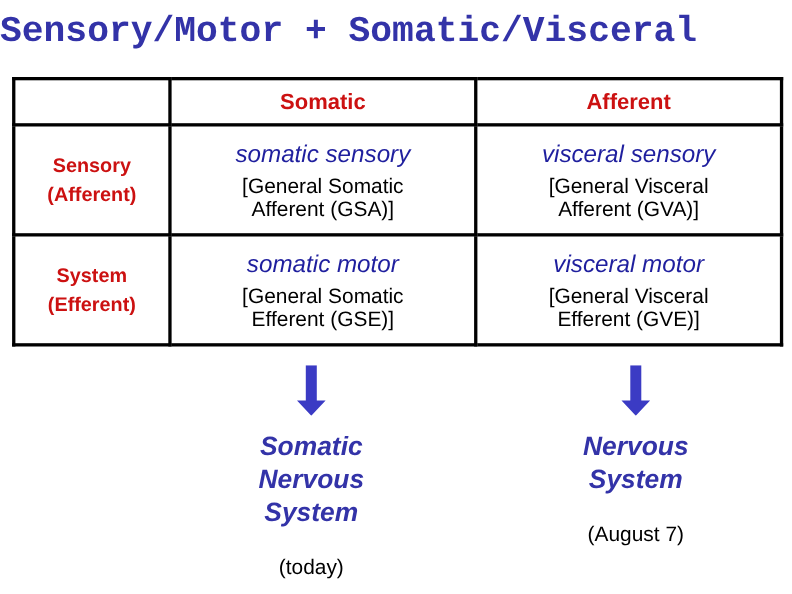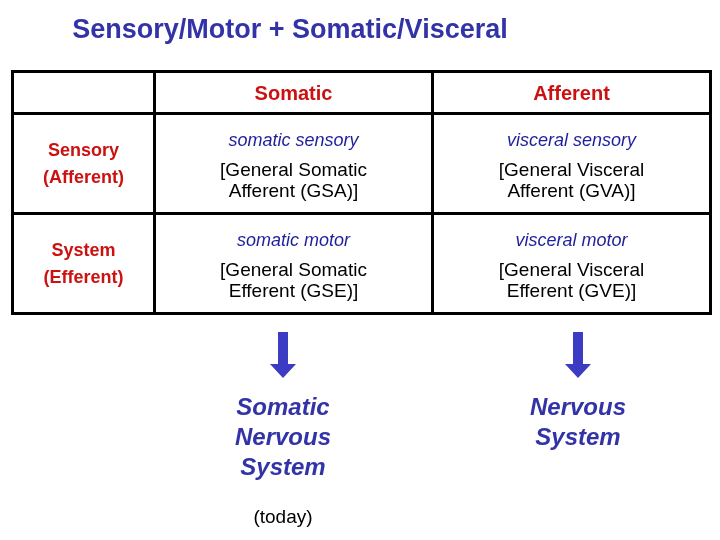--- a/index.html
+++ b/index.html
@@ -16,26 +16,27 @@
     -webkit-font-smoothing: none;
   }
 
   
   #slide-title {
     position: absolute;
     left: 0;
     top: 13px;
     width: 580px;
     text-align: center;
-    font-size: 27px;
+    font-size: 33px;
     font-weight: bold;
     color: #3333A8;
     letter-spacing: 0px;
     line-height: 32px;
     white-space: nowrap;
+    font-family: Liberation Mono, monospace;
   }
 
   
   #matrix-table {
     position: absolute;
     left: 11px;
     top: 70px;
     width: 692px;
     border-collapse: collapse;
     table-layout: fixed;
@@ -65,21 +66,21 @@
   .row-header {
     font-size: 18px;
     font-weight: bold;
     color: #CC1111;
     line-height: 27px;
   }
   .row-header .rh-line { display: block; }
 
   .term {
     display: block;
-    font-size: 18px;
+    font-size: 22px;
     font-style: italic;
     color: #1F1F9E;
     line-height: 28px;
     margin-bottom: 5px;
   }
   .term-detail {
     display: block;
     font-size: 19px;
     color: #000000;
     line-height: 21px;
@@ -187,13 +188,14 @@
     <span class="ct-line">System</span>
   </div>
   <div class="caption-note">(today)</div>
 </div>
 
 <div class="caption-block" id="caption-visceral">
   <div class="caption-title">
     <span class="ct-line">Nervous</span>
     <span class="ct-line">System</span>
   </div>
+  <div class="caption-note">(August 7)</div>
 </div>
 
 </body></html>

